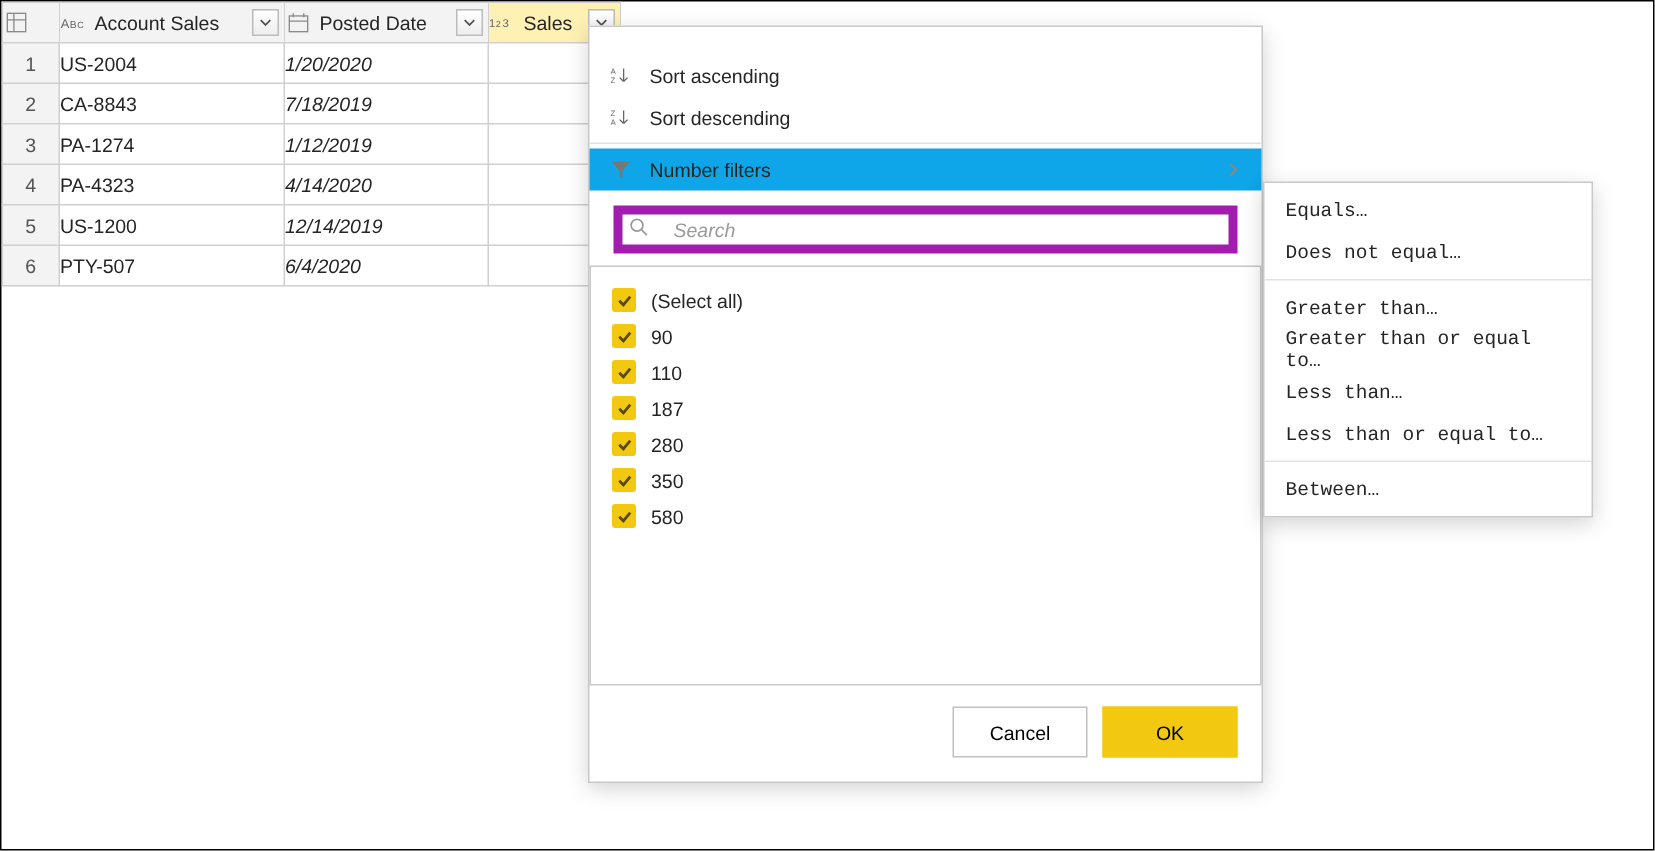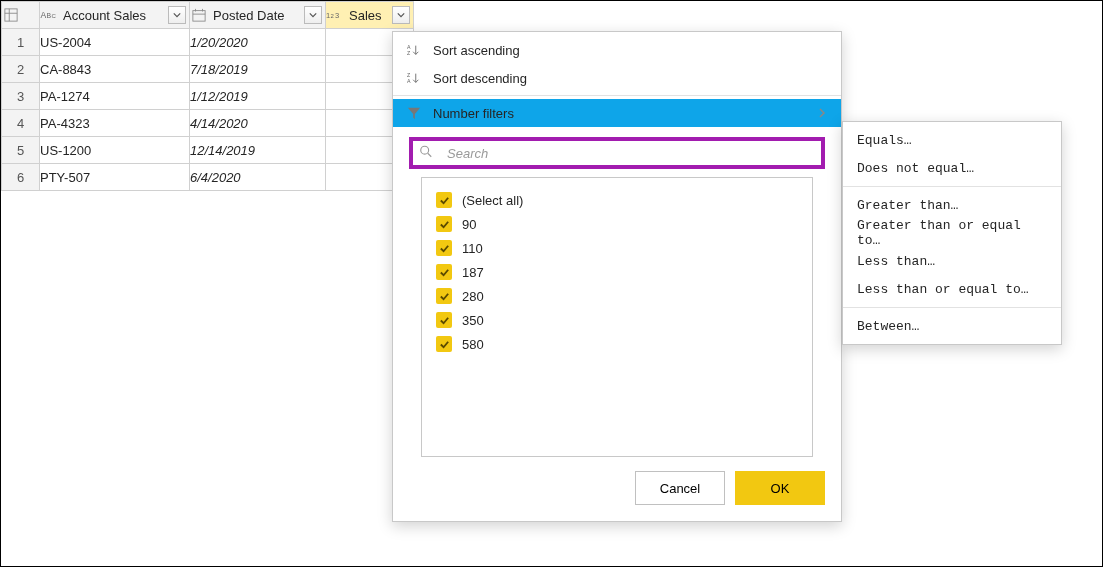--- a/index.html
+++ b/index.html
@@ -68,26 +68,26 @@
   .cell-text { padding: 0 8px; }
   .cell-date { padding: 0 8px; text-align:left; font-style: italic; }
   .col-account { width: 150px; }
   .col-date { width: 136px; }
   .col-sales { width: 88px; }
 
   
   .menu {
     position: absolute;
     left: 391px;
-    top: 30px;
+    top: 16px;
     width: 450px;
     background: #fff;
     border: 1px solid #c8c8c8;
     box-shadow: 0 4px 14px rgba(0,0,0,.18);
-    padding: 4px 0 16px 0;
+    padding: 18px 0 16px 0;
   }
   .menu-item {
     display: flex;
     align-items: center;
     height: 28px;
     padding: 0 14px 0 12px;
     cursor: pointer;
     gap: 10px;
   }
   .menu-item:hover, .menu-item.hover {
@@ -103,33 +103,33 @@
   .menu-sep {
     height:1px; background:#e2e2e2; margin:3px 0;
   }
   .search-wrap {
     margin: 10px 16px 8px 16px;
     position: relative;
   }
   .search-wrap input {
     width: 100%;
     height: 32px;
-    border: 4px solid #a21caf;
+    border: 6px solid #a21caf;
     padding: 0 10px 0 34px;
     font-size: 13px;
     font-family: inherit;
     color:#333;
   }
   .search-wrap input::placeholder { color:#9a9a9a; font-style: italic; }
   .search-wrap .search-icon {
     position:absolute; left:10px; top:50%; transform:translateY(-50%);
     color:#9a9a9a;
   }
   .values-box {
-    margin: 0 28px;
+    margin: 0 0;
     border: 1px solid #c8c8c8;
     height: 280px;
     padding: 10px 14px;
     overflow:auto;
   }
   .val-row {
     display:flex; align-items:center; gap:10px;
     height: 24px;
     cursor:pointer;
   }

